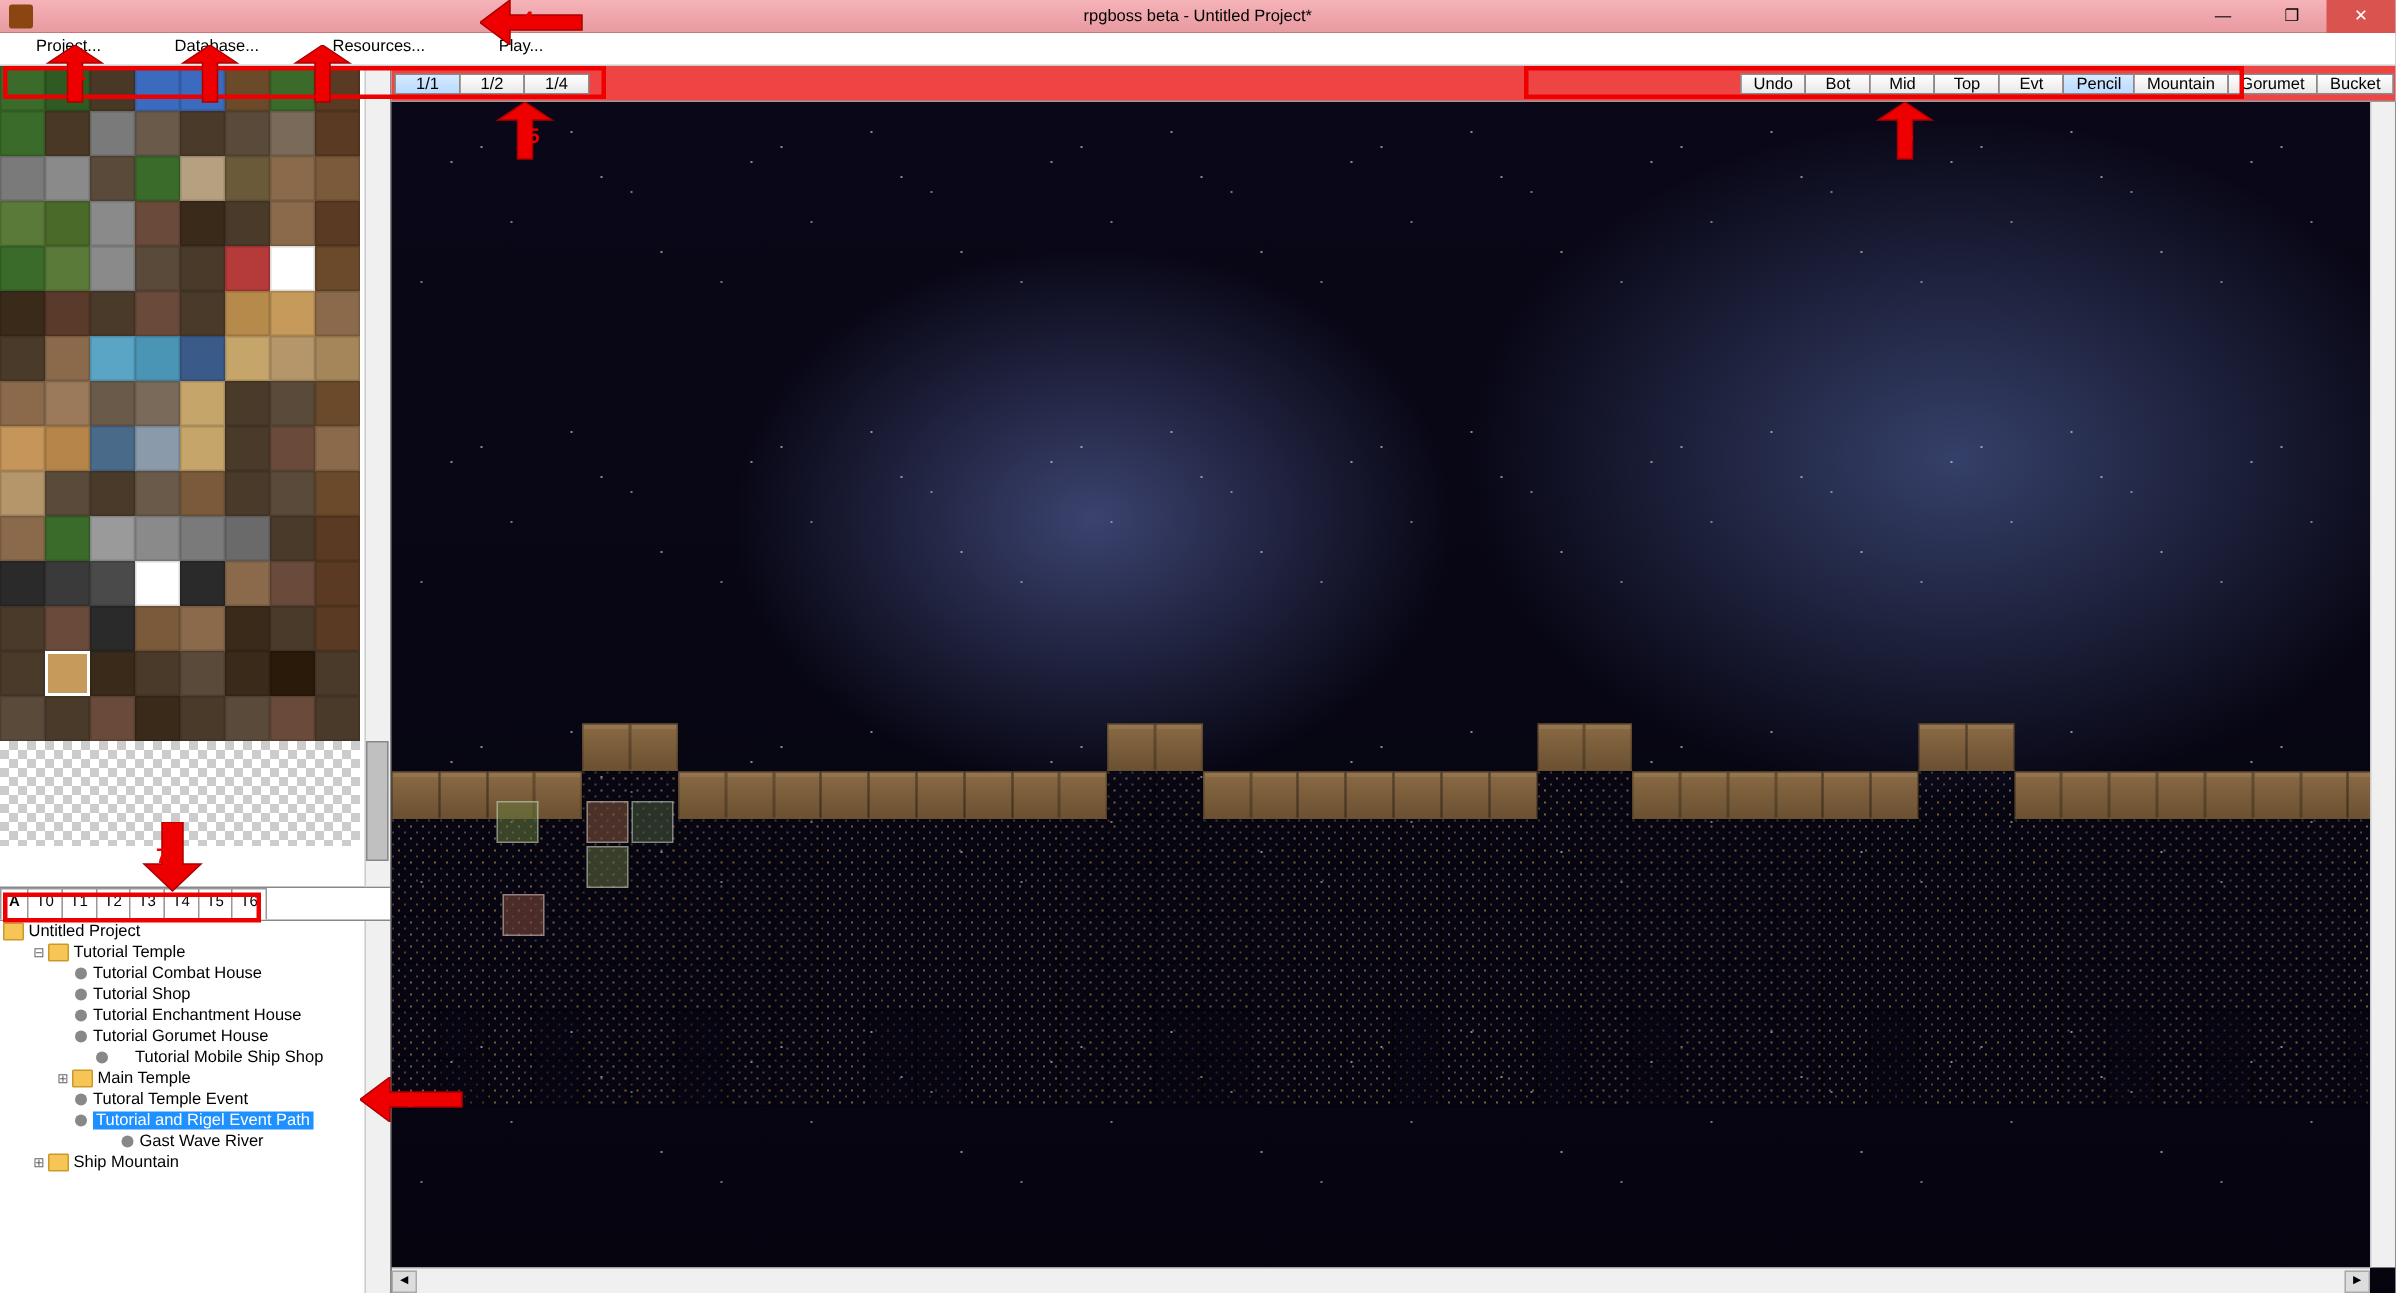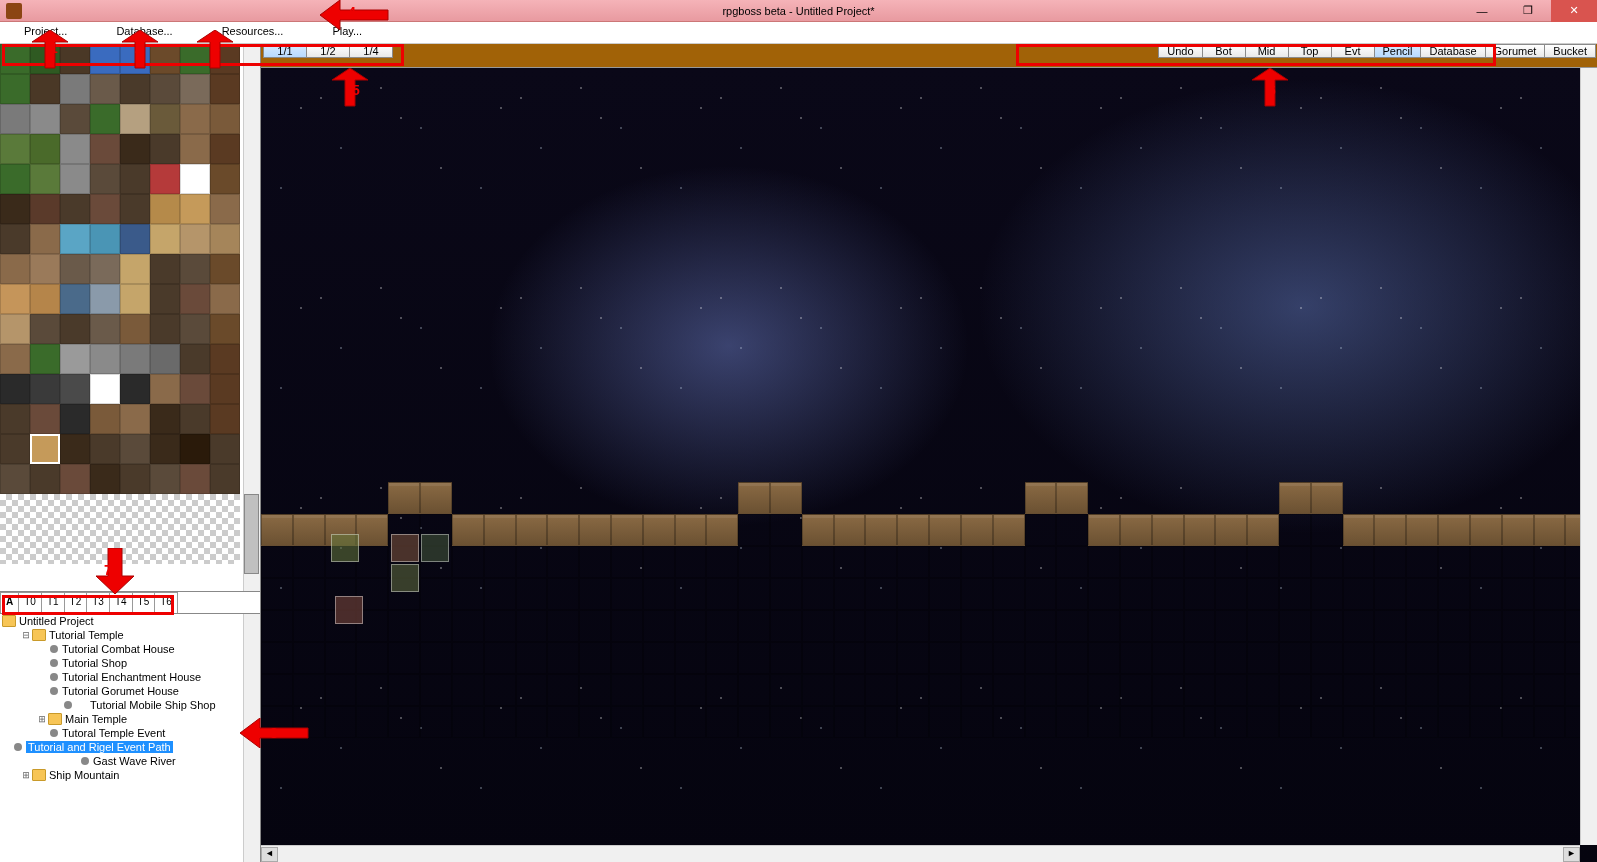--- a/index.html
+++ b/index.html
@@ -25,21 +25,21 @@
 .tiletab{padding:3px 5px;border:1px solid #999;border-bottom:0;margin-right:-1px;background:#fff;font-size:10px}
 .tiletab.active{background:#fff;font-weight:bold}
 .tree{flex:1;overflow-y:auto;background:#fff;position:relative}
 .tree-scroll{position:absolute;right:0;top:0;width:17px;height:100%;background:#f0f0f0;border-left:1px solid #ccc}
 .treeitem{display:flex;align-items:center;padding:1px 0;white-space:nowrap}
 .expander{width:12px;text-align:center;color:#666;font-size:9px}
 .foldericon{width:14px;height:12px;background:#f7c556;border:1px solid #c99a2a;border-radius:1px;margin-right:3px}
 .dot{width:8px;height:8px;background:#888;border-radius:50%;margin:0 4px 0 2px}
 .treeitem.sel .lbl{background:#1e90ff;color:#fff;padding:0 2px}
 .rightcol{flex:1;display:flex;flex-direction:column}
-.toolbar{height:24px;background:#a16207;border-bottom:1px solid #999;display:flex;align-items:flex-start;padding:0 2px}
+.toolbar{height:24px;background:#ef4444;border-bottom:1px solid #999;display:flex;align-items:center;padding:0 2px}
 .tbtn{border:1px solid #8a8a8a;background:linear-gradient(#fff,#e8e8e8);padding:0 8px;display:flex;align-items:center;justify-content:center;min-width:44px;font-size:11px;margin-right:-1px}
 .tbtn.active{background:linear-gradient(#d6eaff,#b8daff)}
 .tbtn.spacer{flex:1;border:0;background:none}
 .canvas{flex:1;position:relative;background:#000;overflow:hidden}
 .sky{position:absolute;inset:0;background:radial-gradient(ellipse 400px 300px at 35% 35%,rgba(120,140,220,.45),transparent 60%),radial-gradient(ellipse 500px 350px at 78% 30%,rgba(120,150,230,.4),transparent 65%),linear-gradient(#0a0818,#05040f)}
 .stars{position:absolute;inset:0;background-image:radial-gradient(1px 1px at 20% 20%,#fff,transparent),radial-gradient(1px 1px at 40% 40%,#cde,transparent),radial-gradient(1px 1px at 60% 10%,#fff,transparent),radial-gradient(1px 1px at 80% 30%,#cde,transparent),radial-gradient(1px 1px at 90% 50%,#fff,transparent),radial-gradient(1px 1px at 10% 60%,#cde,transparent),radial-gradient(1px 1px at 30% 15%,#fff,transparent),radial-gradient(1px 1px at 70% 25%,#fff,transparent);background-size:200px 200px}
 .ground{position:absolute;left:0;right:0;bottom:135px;height:245px}
 .grow{display:flex}
 .gtile{width:32px;height:32px;background:linear-gradient(#6b5132,#4a381f);background-image:radial-gradient(#7a5d3a 10%,transparent 11%),radial-gradient(#5a4428 10%,transparent 11%);background-size:8px 8px;background-position:0 0,4px 4px;border:1px solid rgba(0,0,0,.25)}
 .gtile.top{background:linear-gradient(#8a6a44,#6b5132);box-shadow:inset 0 3px 0 rgba(255,255,255,.08)}
@@ -253,21 +253,21 @@
           <div class="treeitem" style="padding-left: 36px;">
             <span class="expander">⊞</span>
             <span class="foldericon"></span>
             <span class="lbl">Main Temple</span>
           </div>
           <div class="treeitem" style="padding-left: 36px;">
             <span class="expander"></span>
             <span class="dot"></span>
             <span class="lbl">Tutoral Temple Event</span>
           </div>
-          <div class="treeitem sel" style="">
+          <div class="treeitem sel" style="padding-left: 36px;">
             <span class="expander"></span>
             <span class="dot"></span>
             <span class="lbl">Tutorial and Rigel Event Path</span>
           </div>
           <div class="treeitem" style="padding-left: 20px; margin-left: 47px;">
             <span class="expander"></span>
             <span class="dot"></span>
             <span class="lbl">Gast Wave River</span>
           </div>
           <div class="treeitem" style="padding-left: 20px;">
@@ -285,21 +285,21 @@
       <div class="tbtn active">1/1</div>
       <div class="tbtn">1/2</div>
       <div class="tbtn">1/4</div>
       <div class="tbtn spacer"></div>
       <div class="tbtn">Undo</div>
       <div class="tbtn">Bot</div>
       <div class="tbtn">Mid</div>
       <div class="tbtn">Top</div>
       <div class="tbtn">Evt</div>
       <div class="tbtn active">Pencil</div>
-      <div class="tbtn" style="min-width:60px">Database</div>
+      <div class="tbtn" style="min-width:60px">Mountain</div>
       <div class="tbtn">Gorumet</div>
       <div class="tbtn">Bucket</div>
     </div>
     <div class="canvas">
       <div class="sky"></div>
       <div class="stars"></div>
       <div class="ground" id="ground">
           <div class="grow">
             <div class="gtile" style="visibility: hidden;"></div>
             <div class="gtile" style="visibility: hidden;"></div>

